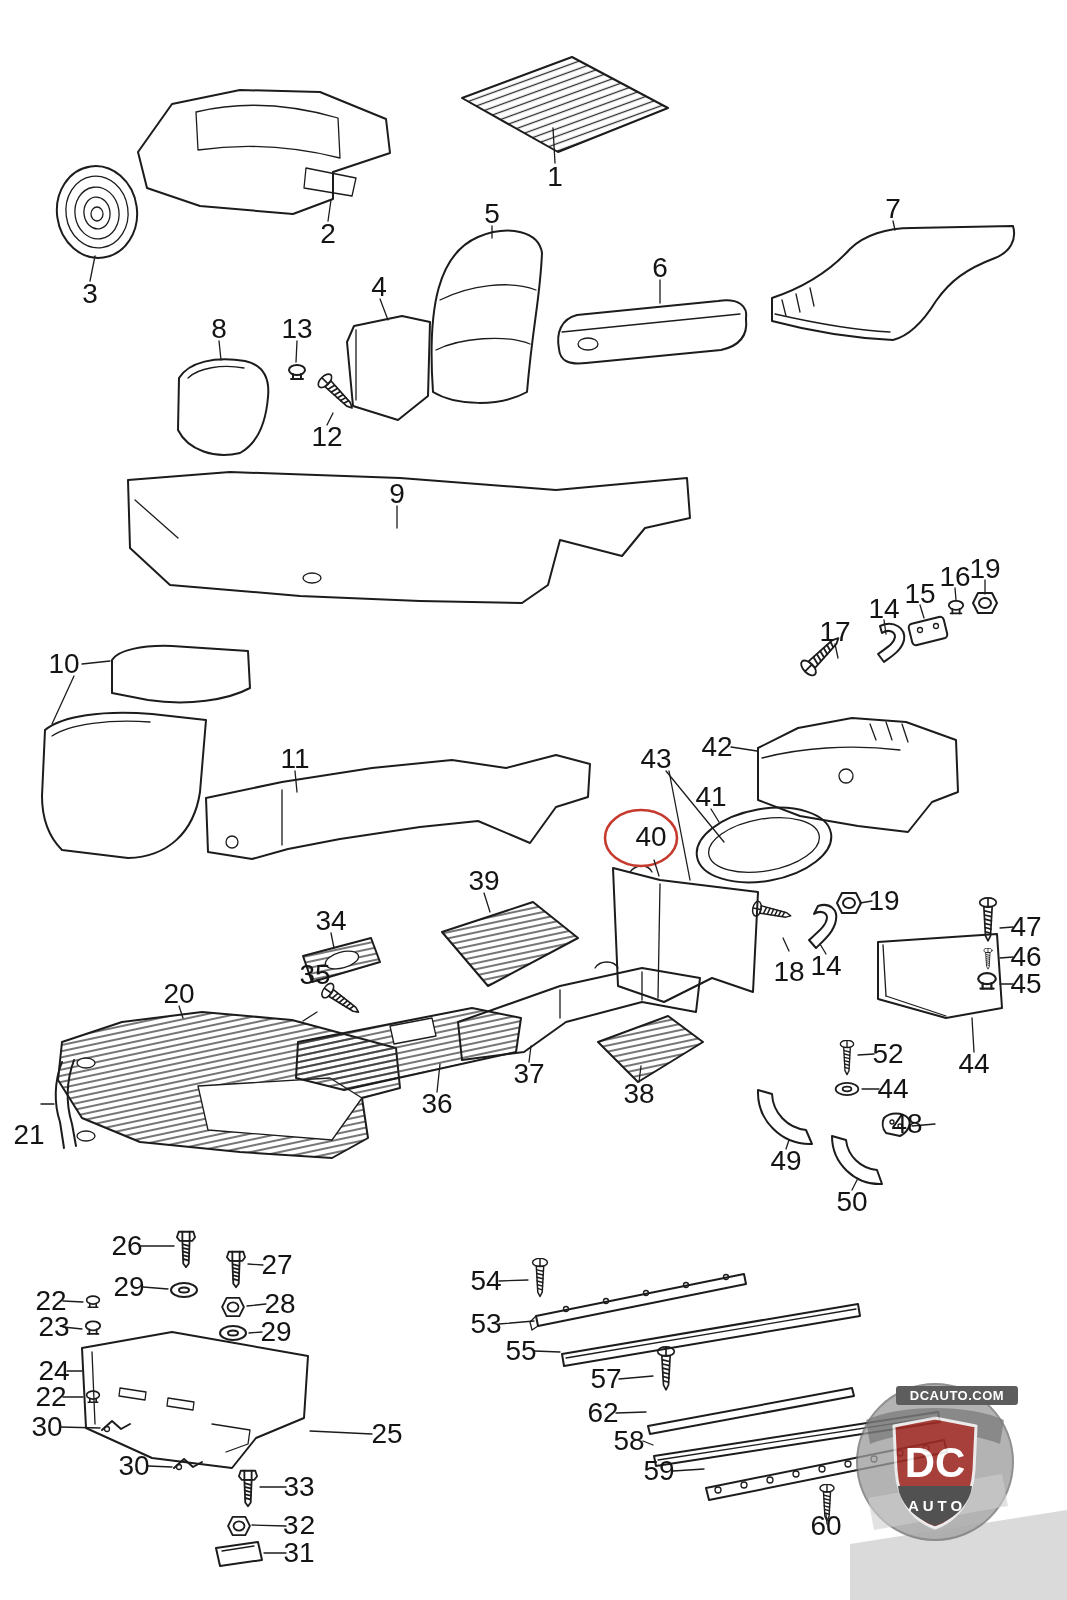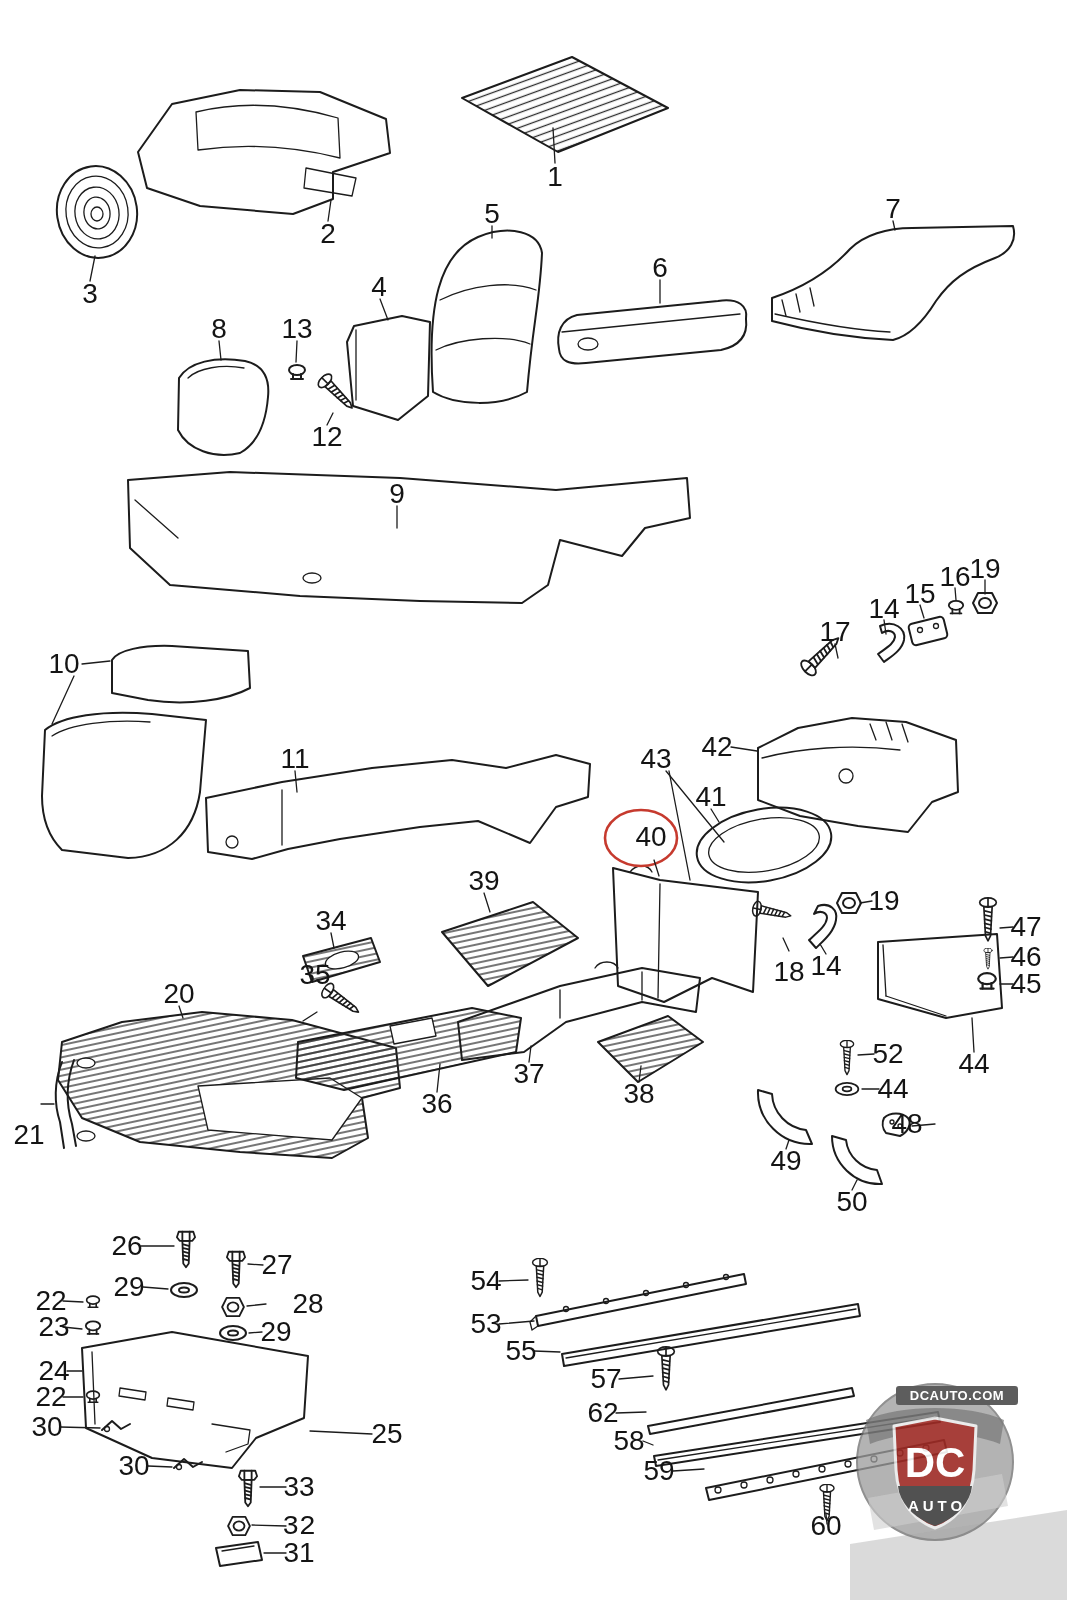--- a/index.html
+++ b/index.html
@@ -479,21 +479,21 @@
       <span class="part-label" style="left: 639px; top: 1094px;">38</span>
       <span class="part-label" style="left: 893px; top: 1089px;">44</span>
       <span class="part-label" style="left: 29px; top: 1135px; text-align: center;">21</span>
       <span class="part-label" style="left: 907px; top: 1124px;">48</span>
       <span class="part-label" style="left: 786px; top: 1161px;">49</span>
       <span class="part-label" style="left: 852px; top: 1202px;">50</span>
       <span class="part-label" style="left: 127px; top: 1246px;">26</span>
       <span class="part-label" style="left: 277px; top: 1265px;">27</span>
       <span class="part-label" style="left: 129px; top: 1287px;">29</span>
       <span class="part-label" style="left: 51px; top: 1301px;">22</span>
-      <span class="part-label" style="left: 280px; top: 1304px; margin-left: 28px;">28</span>
+      <span class="part-label" style="left: 280px; top: 1304px;">28</span>
       <span class="part-label" style="left: 54px; top: 1327px;">23</span>
       <span class="part-label" style="left: 276px; top: 1332px;">29</span>
       <span class="part-label" style="left: 486px; top: 1281px;">54</span>
       <span class="part-label" style="left: 486px; top: 1324px;">53</span>
       <span class="part-label" style="left: 54px; top: 1371px;">24</span>
       <span class="part-label" style="left: 521px; top: 1351px;">55</span>
       <span class="part-label" style="left: 51px; top: 1397px;">22</span>
       <span class="part-label" style="left: 606px; top: 1379px;">57</span>
       <span class="part-label" style="left: 47px; top: 1427px;">30</span>
       <span class="part-label" style="left: 603px; top: 1413px;">62</span>

